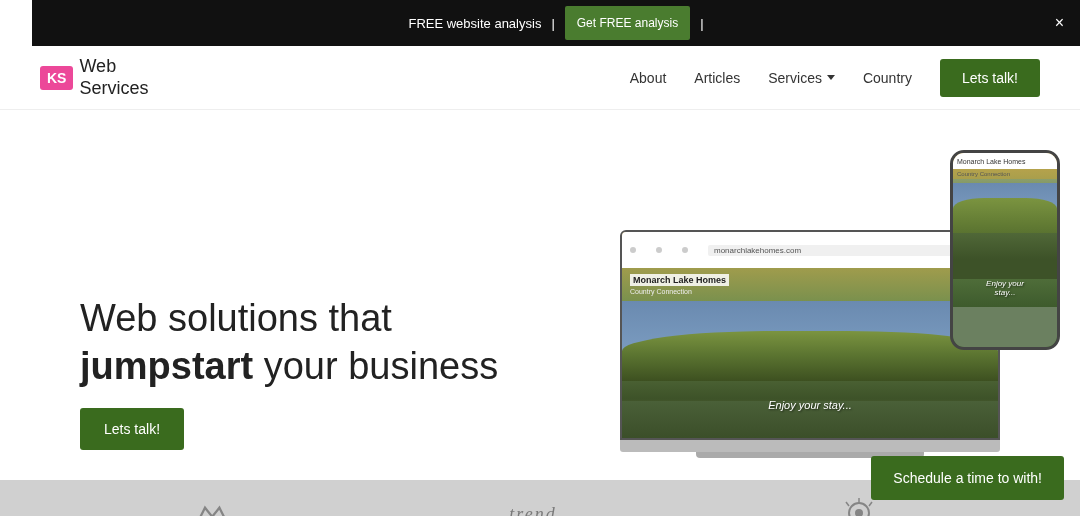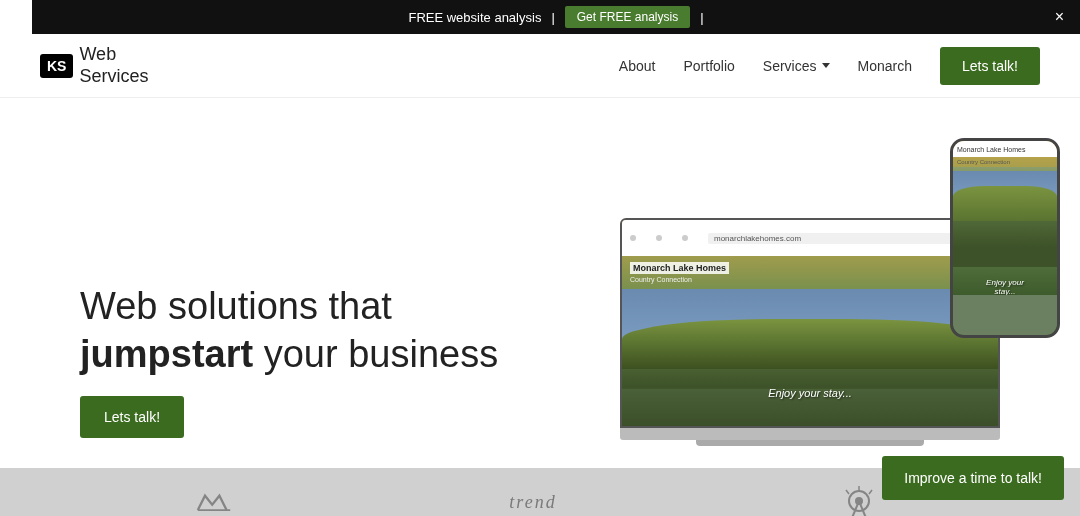--- a/index.html
+++ b/index.html
@@ -16,21 +16,21 @@
       align-items: center;
       justify-content: center;
       gap: 10px;
       position: relative;
       margin-left: 32px;
     }
     .top-banner .get-btn {
       background: #4a7c2f;
       color: #fff;
       border: none;
-      padding: 4px 12px;
+      padding: 10px 12px;
       font-size: 12px;
       cursor: pointer;
       border-radius: 2px;
     }
     .top-banner .close-btn {
       position: absolute;
       right: 16px;
       background: none;
       border: none;
       color: #fff;
@@ -46,21 +46,21 @@
       justify-content: space-between;
       padding: 10px 40px;
       border-bottom: 1px solid #eee;
     }
     .logo-wrap {
       display: flex;
       align-items: center;
       gap: 6px;
     }
     .logo-box {
-      background: #000000;
+      background: #ec4899;
       color: #fff;
       font-weight: bold;
       font-size: 14px;
       padding: 4px 7px;
       border-radius: 3px;
     }
     .logo-text {
       font-size: 18px;
       line-height: 1.2;
       color: #222;
@@ -250,21 +250,21 @@
       font-size: 7px;
       color: #333;
     }
     .phone-scene {
       width: 100%;
       height: 100px;
       background: linear-gradient(180deg, #8b9e6b 0%, #5a7340 40%, #3d5228 80%);
     }
     .phone-overlay {
       position: absolute;
-      bottom: 39px;
+      bottom: 50px;
       left: 50%;
       transform: translateX(-50%);
       color: #fff;
       font-size: 8px;
       font-style: italic;
       white-space: nowrap;
       text-shadow: 1px 1px 2px rgba(0,0,0,0.6);
       text-align: center;
     }
     .phone-bottom-strip {
@@ -353,26 +353,26 @@
 <nav>
   <div class="logo-wrap">
     <div class="logo-box">KS</div>
     <div class="logo-text">
       <div>Web</div>
       <div>Services</div>
     </div>
   </div>
   <div class="nav-links">
     <a href="#">About</a>
-    <a href="#">Portfolio</a>
+    <a href="#">Articles</a>
     <a href="#" class="services-link">
       <span>Services</span>
       <span class="chevron-down"></span>
     </a>
-    <a href="#">Monarch</a>
+    <a href="#">Country</a>
     <button class="nav-cta">Lets talk!</button>
   </div>
 </nav>
 
 <section class="hero">
   <div class="hero-text">
     <h1 class="hero-heading">
       <span>Web solutions that </span><span class="bold">jumpstart</span><span> your business</span>
     </h1>
     <button class="hero-btn">Lets talk!</button>
@@ -451,13 +451,13 @@
       <line x1="25" y1="15" x2="32" y2="32" stroke="#666" stroke-width="2"></line>
       <line x1="15" y1="38" x2="35" y2="38" stroke="#666" stroke-width="2"></line>
       <circle cx="25" cy="15" r="4" fill="#666"></circle>
       <line x1="25" y1="5" x2="25" y2="0" stroke="#666" stroke-width="1.5"></line>
       <line x1="15" y1="8" x2="12" y2="4" stroke="#666" stroke-width="1.5"></line>
       <line x1="35" y1="8" x2="38" y2="4" stroke="#666" stroke-width="1.5"></line>
     </svg>
   </div>
 </div>
 
-<button class="bottom-cta">Improve a time to talk!</button>
+<button class="bottom-cta">Schedule a time to with!</button>
 
 </body></html>

